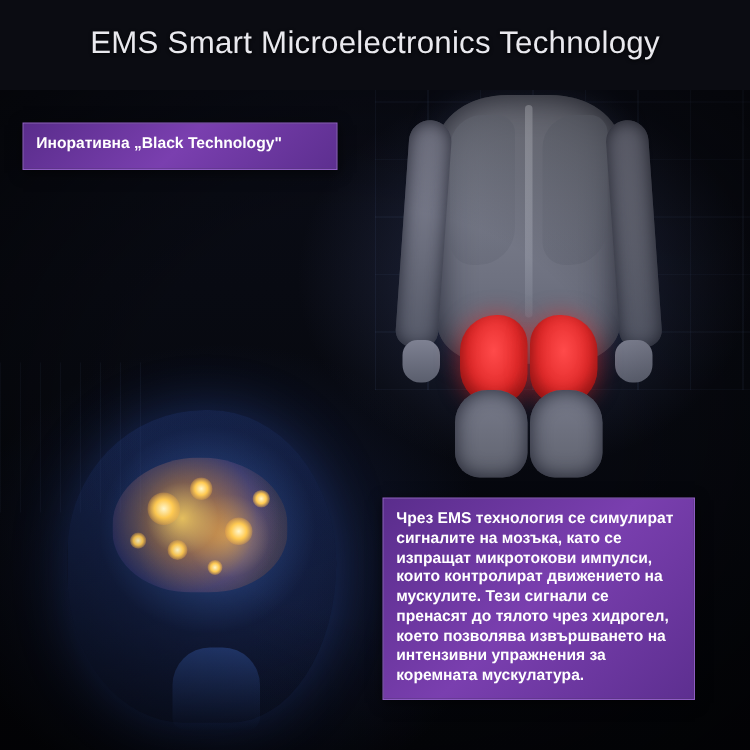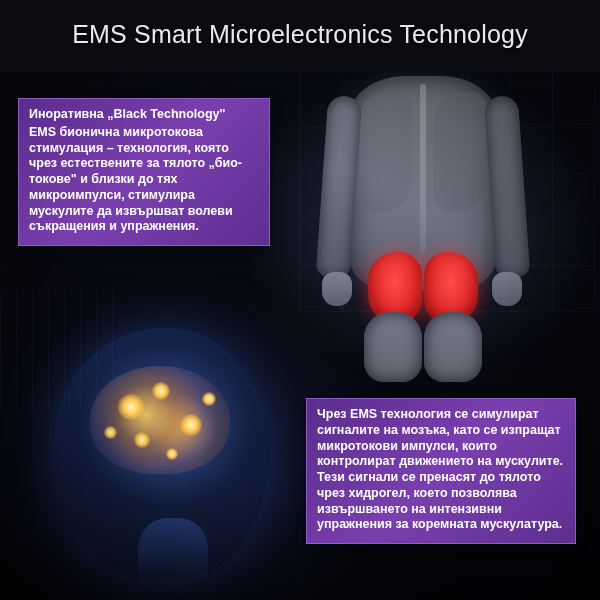--- a/index.html
+++ b/index.html
@@ -199,21 +199,21 @@
     font-family: "Liberation Sans", sans-serif;
     box-shadow: 0 2px 10px rgba(0,0,0,.55);
     z-index: 4;
   }
   #callout-top {
     left: 18px; top: 98px;
     width: 252px;
   }
   #callout-bottom {
     left: 306px; top: 398px;
-    width: 270px;
+    width: 250px;
   }
   .callout .c-title {
     display: block;
     margin-bottom: 2px;
   }
   .callout .c-body {
     display: block;
   }
 
   
@@ -262,20 +262,19 @@
     <div class="spark s7"></div>
   </div>
 
   <div class="vignette"></div>
 
   <div class="header-band"></div>
   <div class="header-title">EMS Smart Microelectronics Technology</div>
 
   <div class="callout" id="callout-top">
     <span class="c-title">Иноративна „Black Technology"</span>
-    <span class="c-body">EMS бионична микротокова стимулация – технология, която чрез естествените за тялото „био-токове" и близки до тях микроимпулси, стимулира мускулите да извършват волеви съкращения и упражнения.</span>
   </div>
 
   <div class="callout" id="callout-bottom">
     <span class="c-body">Чрез EMS технология се симулират сигналите на мозъка, като се изпращат микротокови импулси, които контролират движението на мускулите. Тези сигнали се пренасят до тялото чрез хидрогел, което позволява извършването на интензивни упражнения за коремната мускулатура.</span>
   </div>
 
 </div>
 
 </body></html>

